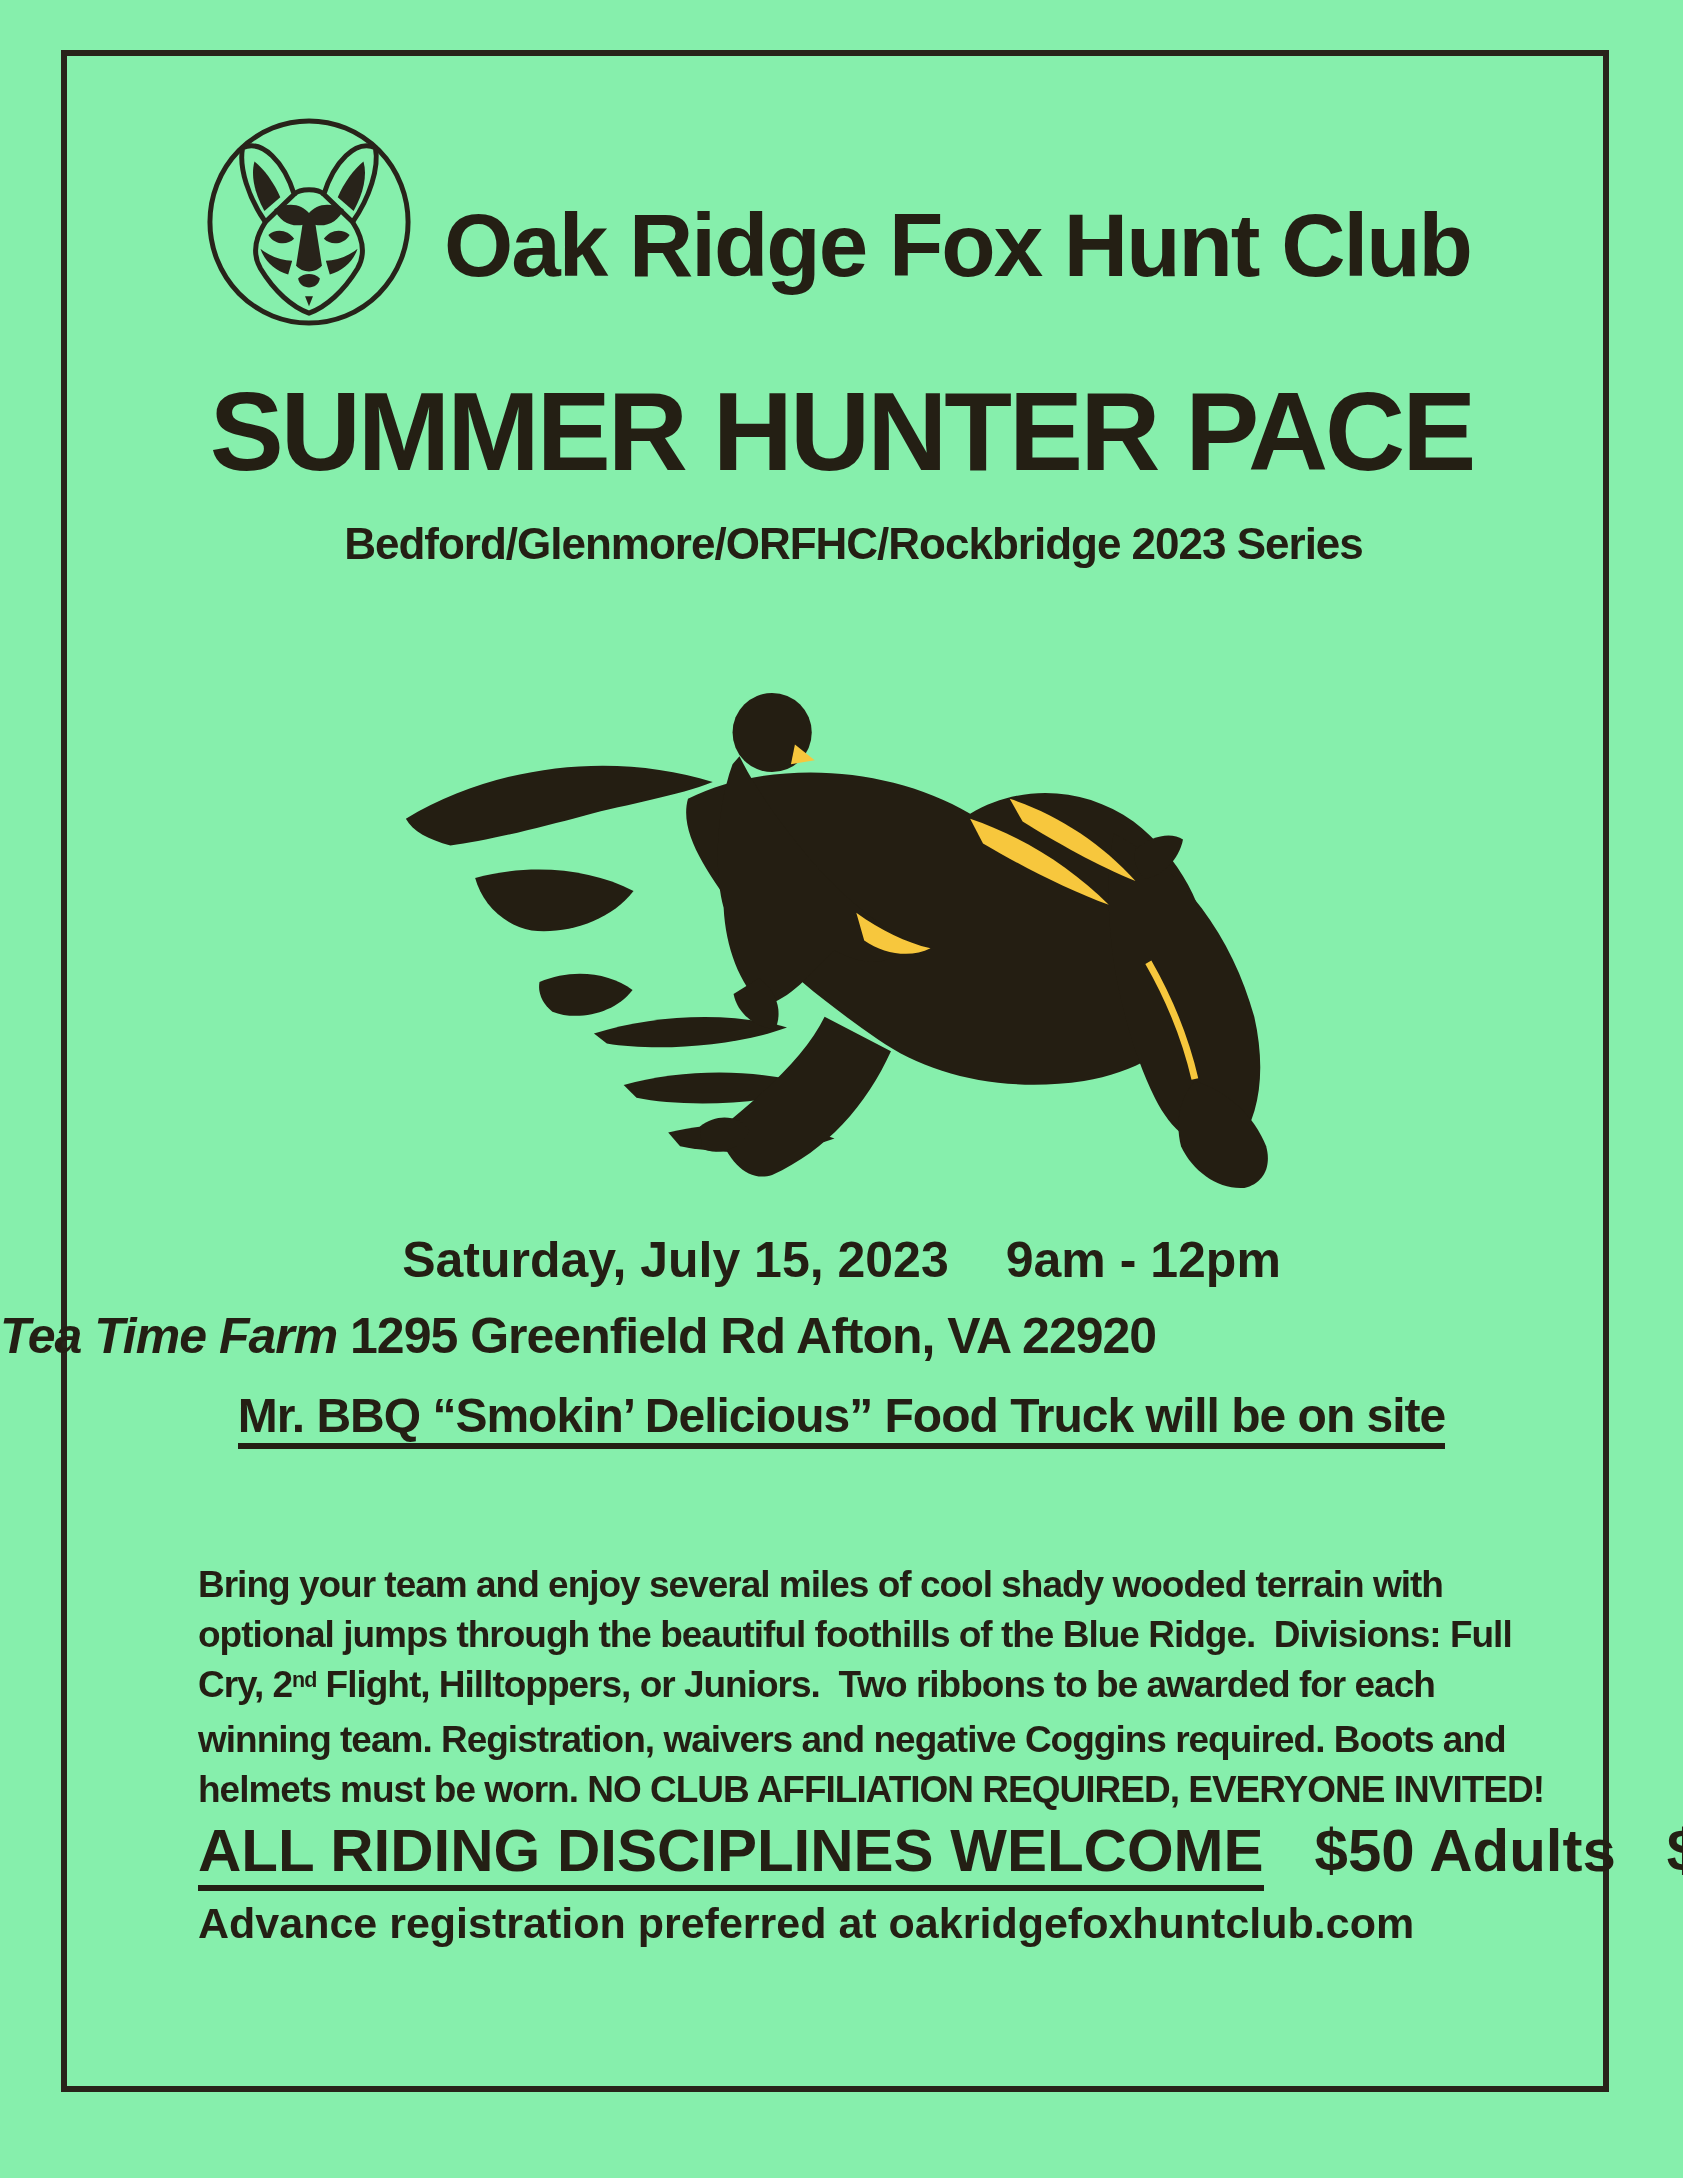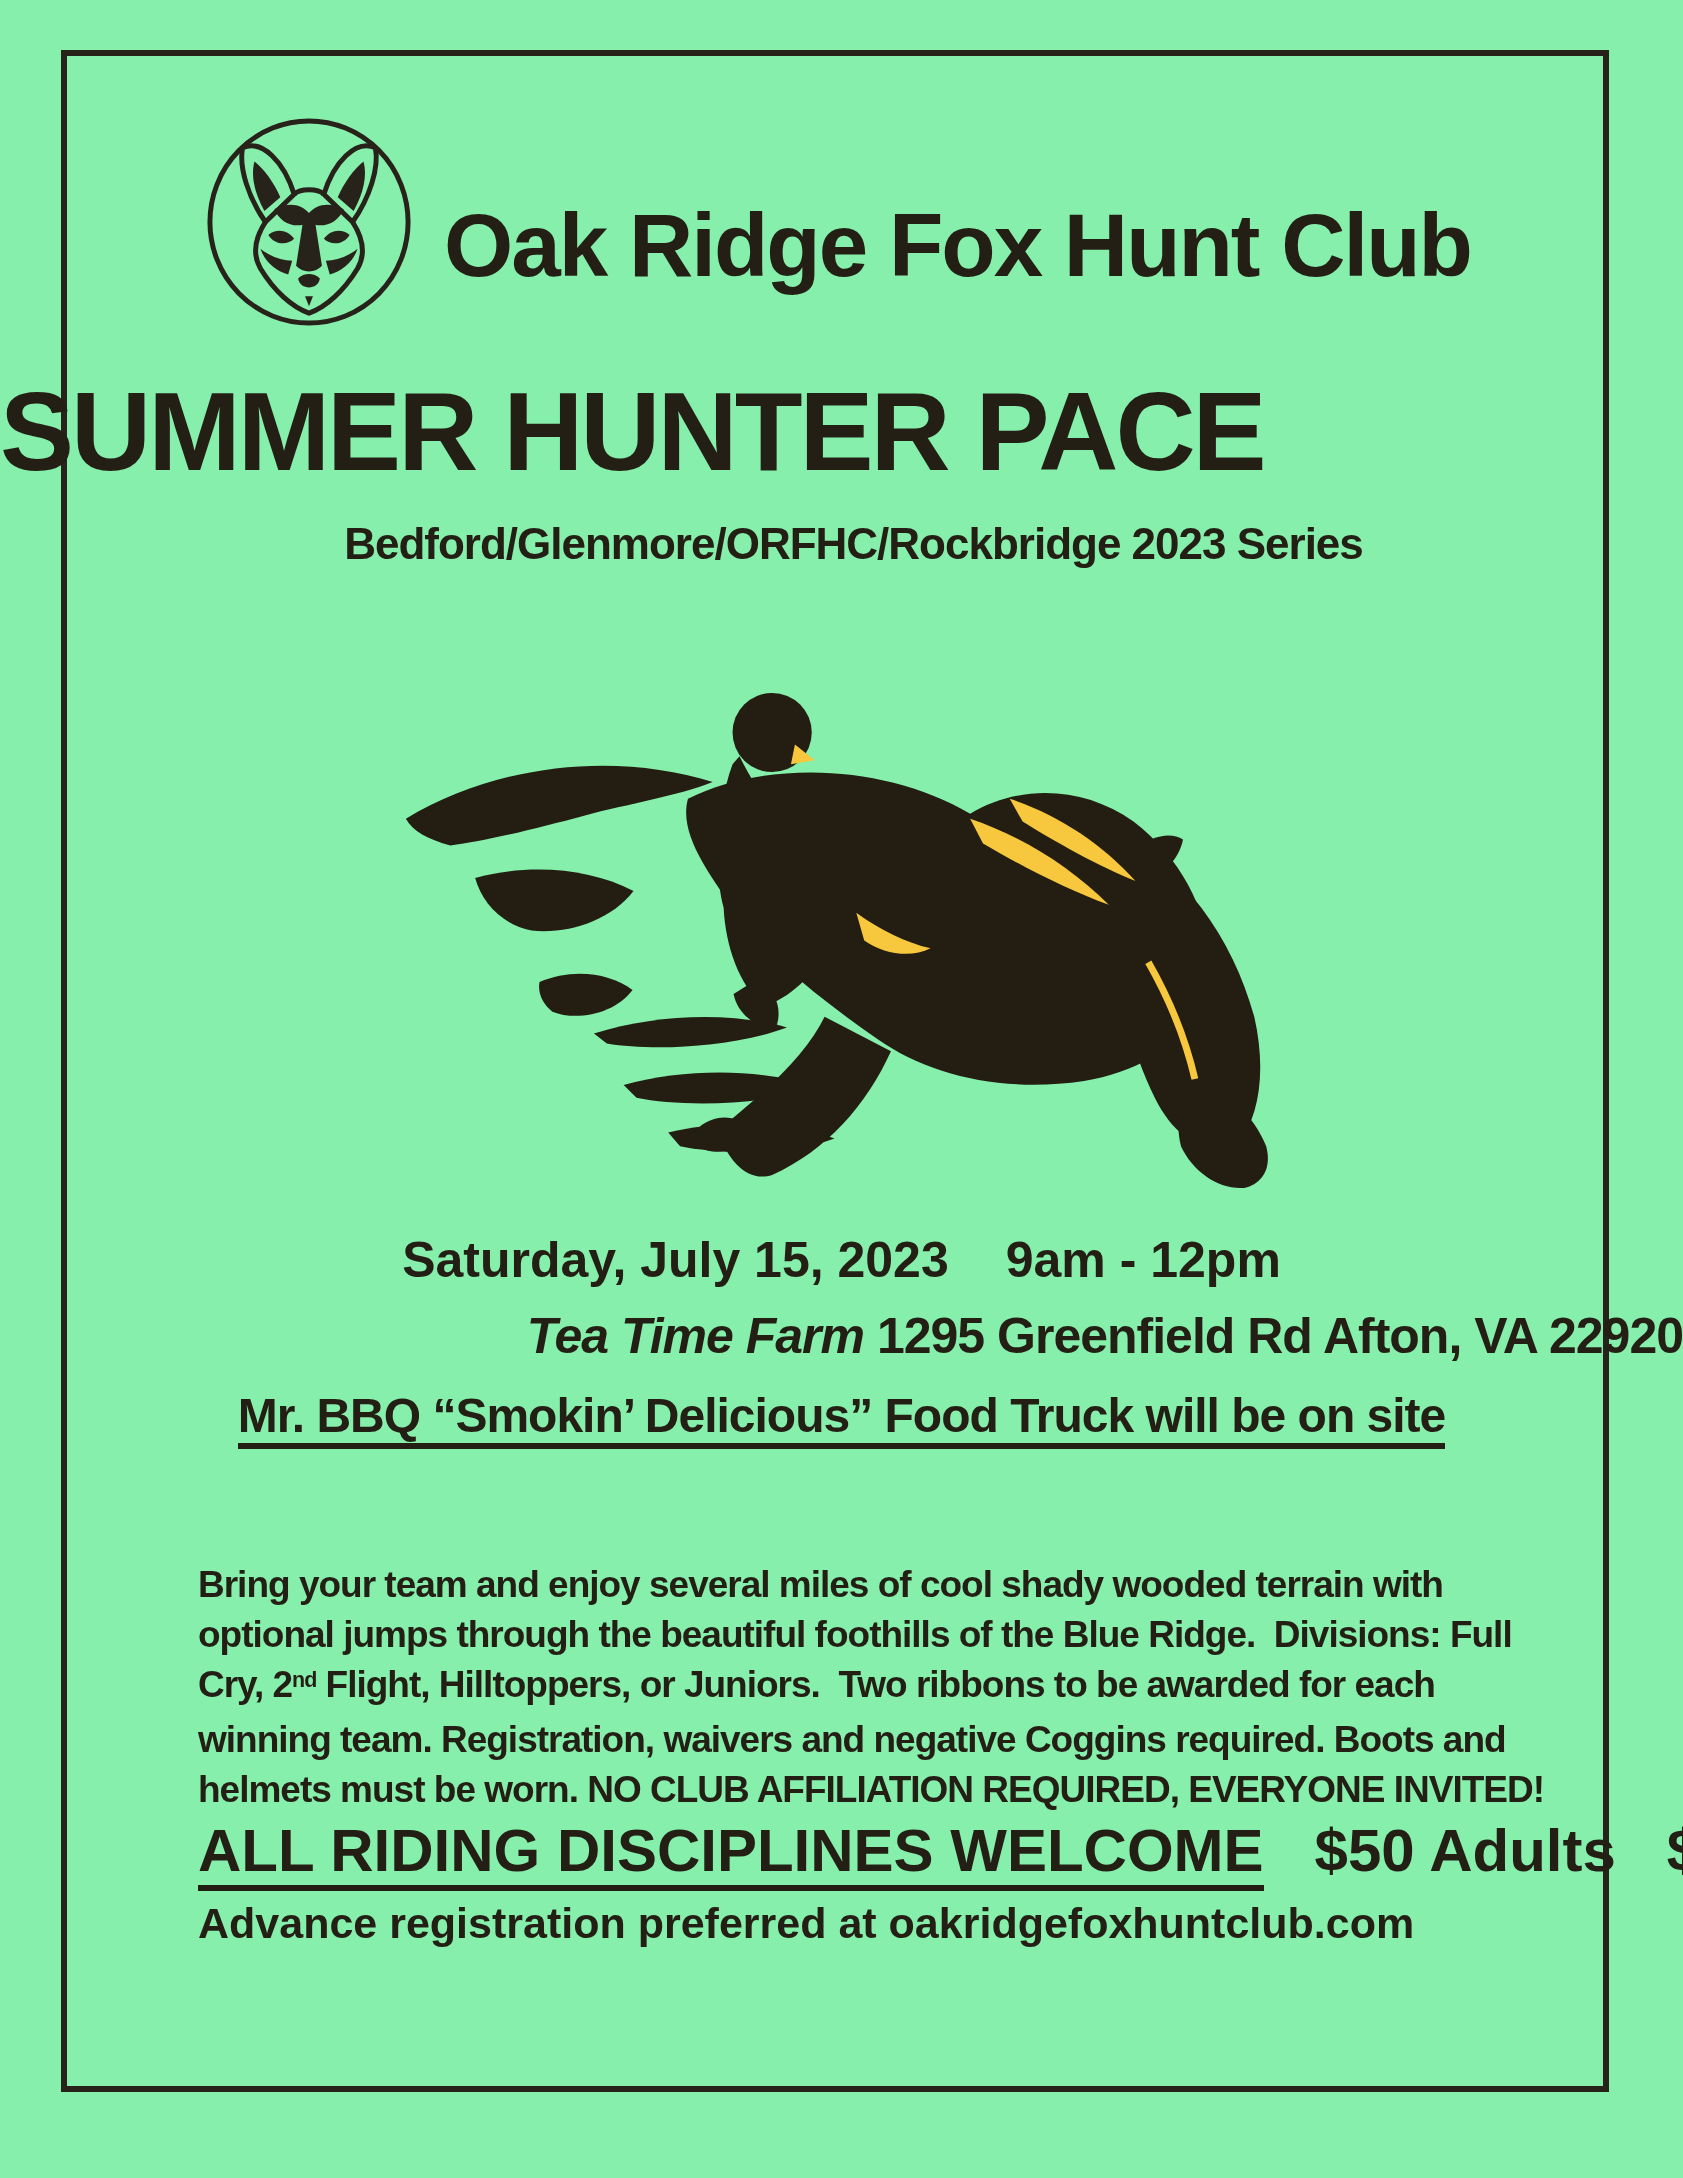--- a/index.html
+++ b/index.html
@@ -28,21 +28,21 @@
   .club-header {
     position: absolute;
     left: 444px; top: 194px;
     font-size: 89px;
     letter-spacing: -2px;
     white-space: pre;
   }
   .main-title {
     position: absolute;
     left: 0; top: 368px; width: 100%;
-    text-align: left;
+    text-align: center;
     font-size: 111px;
     letter-spacing: -3px;
     white-space: pre;
   }
   .series {
     position: absolute;
     left: 12px; top: 519px; width: 100%;
     text-align: center;
     font-size: 44px;
     letter-spacing: -1px;
@@ -57,21 +57,21 @@
     position: absolute;
     left: 0; top: 1231px; width: 100%;
     text-align: center;
     font-size: 50px;
     white-space: pre;
   }
   .date-time { margin-left: 57px; }
   .venue-line {
     position: absolute;
     left: 0; top: 1307px; width: 100%;
-    text-align: right;
+    text-align: left;
     font-size: 50px;
     letter-spacing: -1px;
     white-space: pre;
   }
   .venue-name { font-style: italic; }
   .bbq-line1 {
     position: absolute;
     left: 0; top: 1388px; width: 100%;
     text-align: center;
     font-size: 48px;

